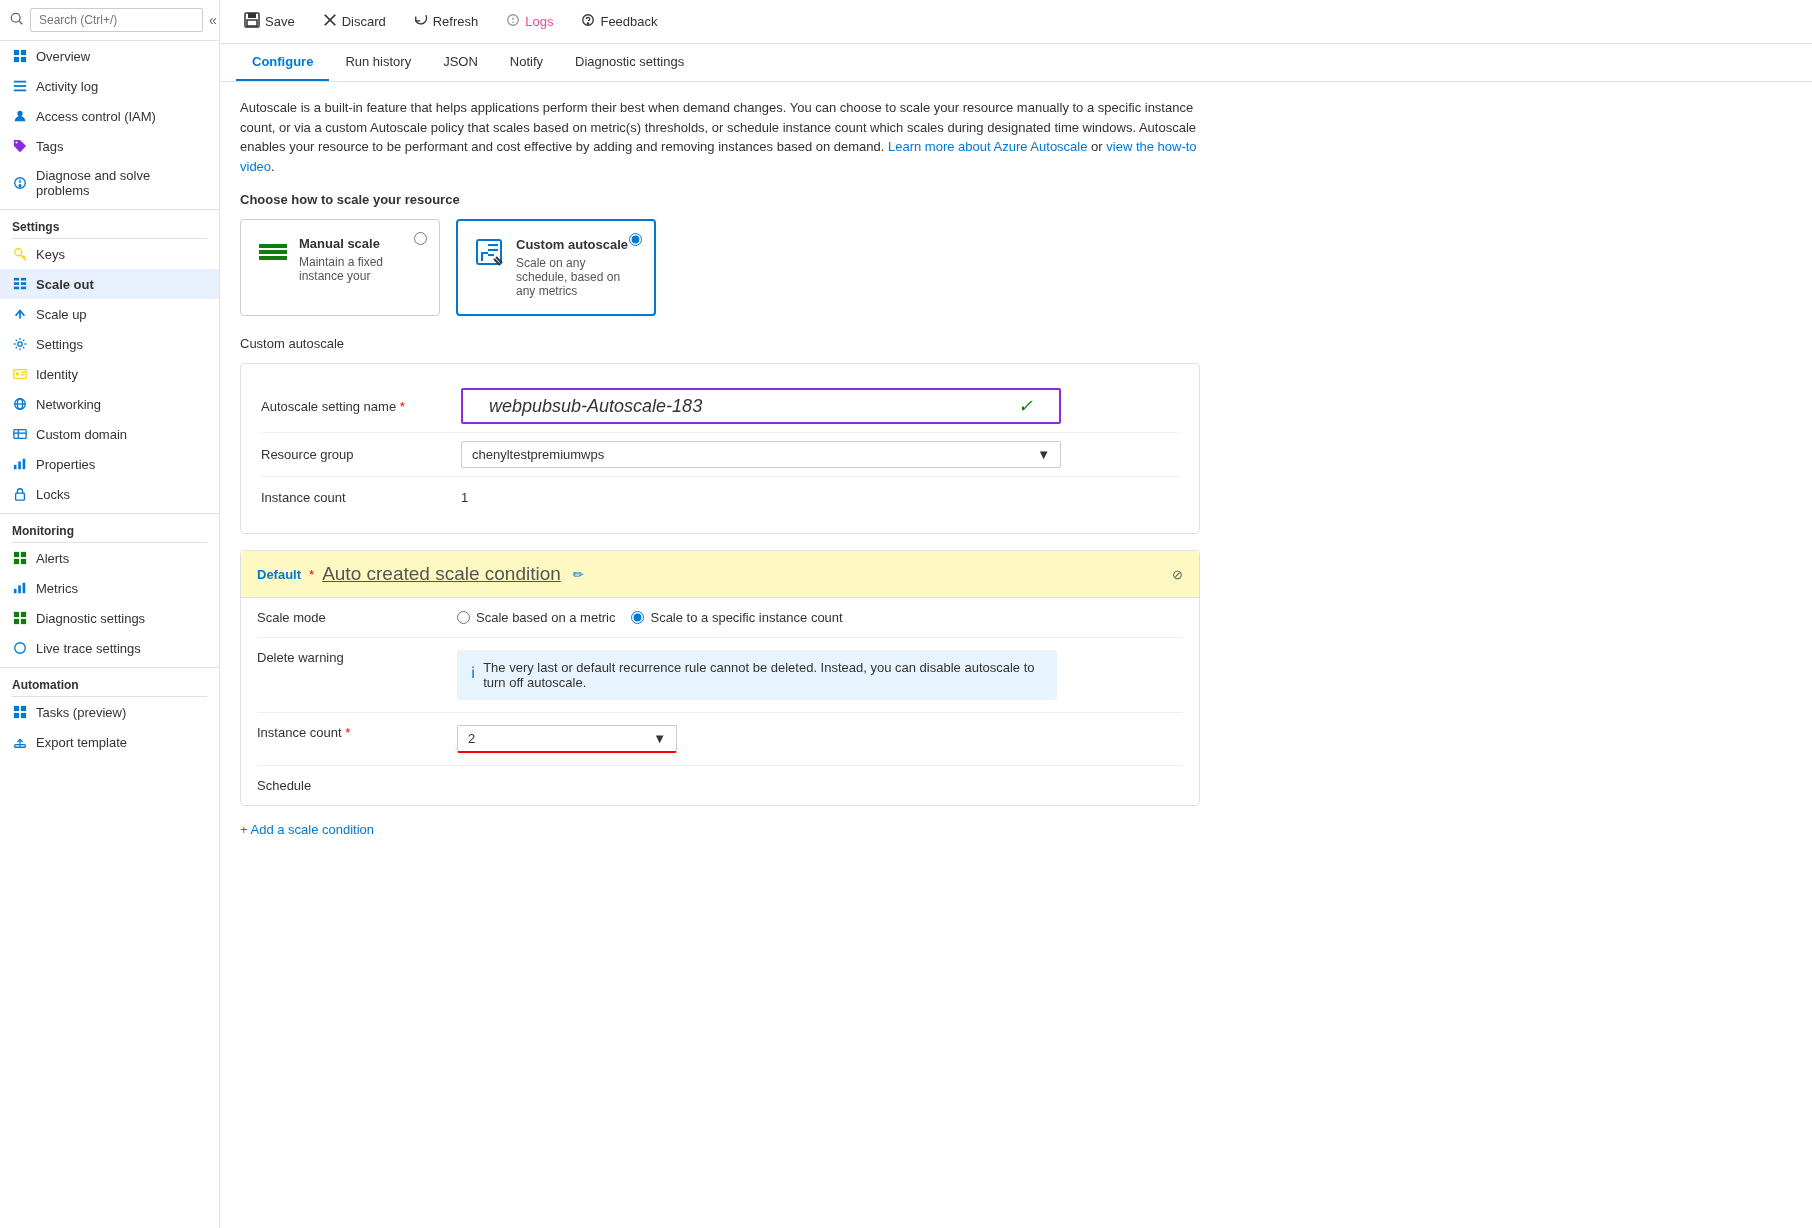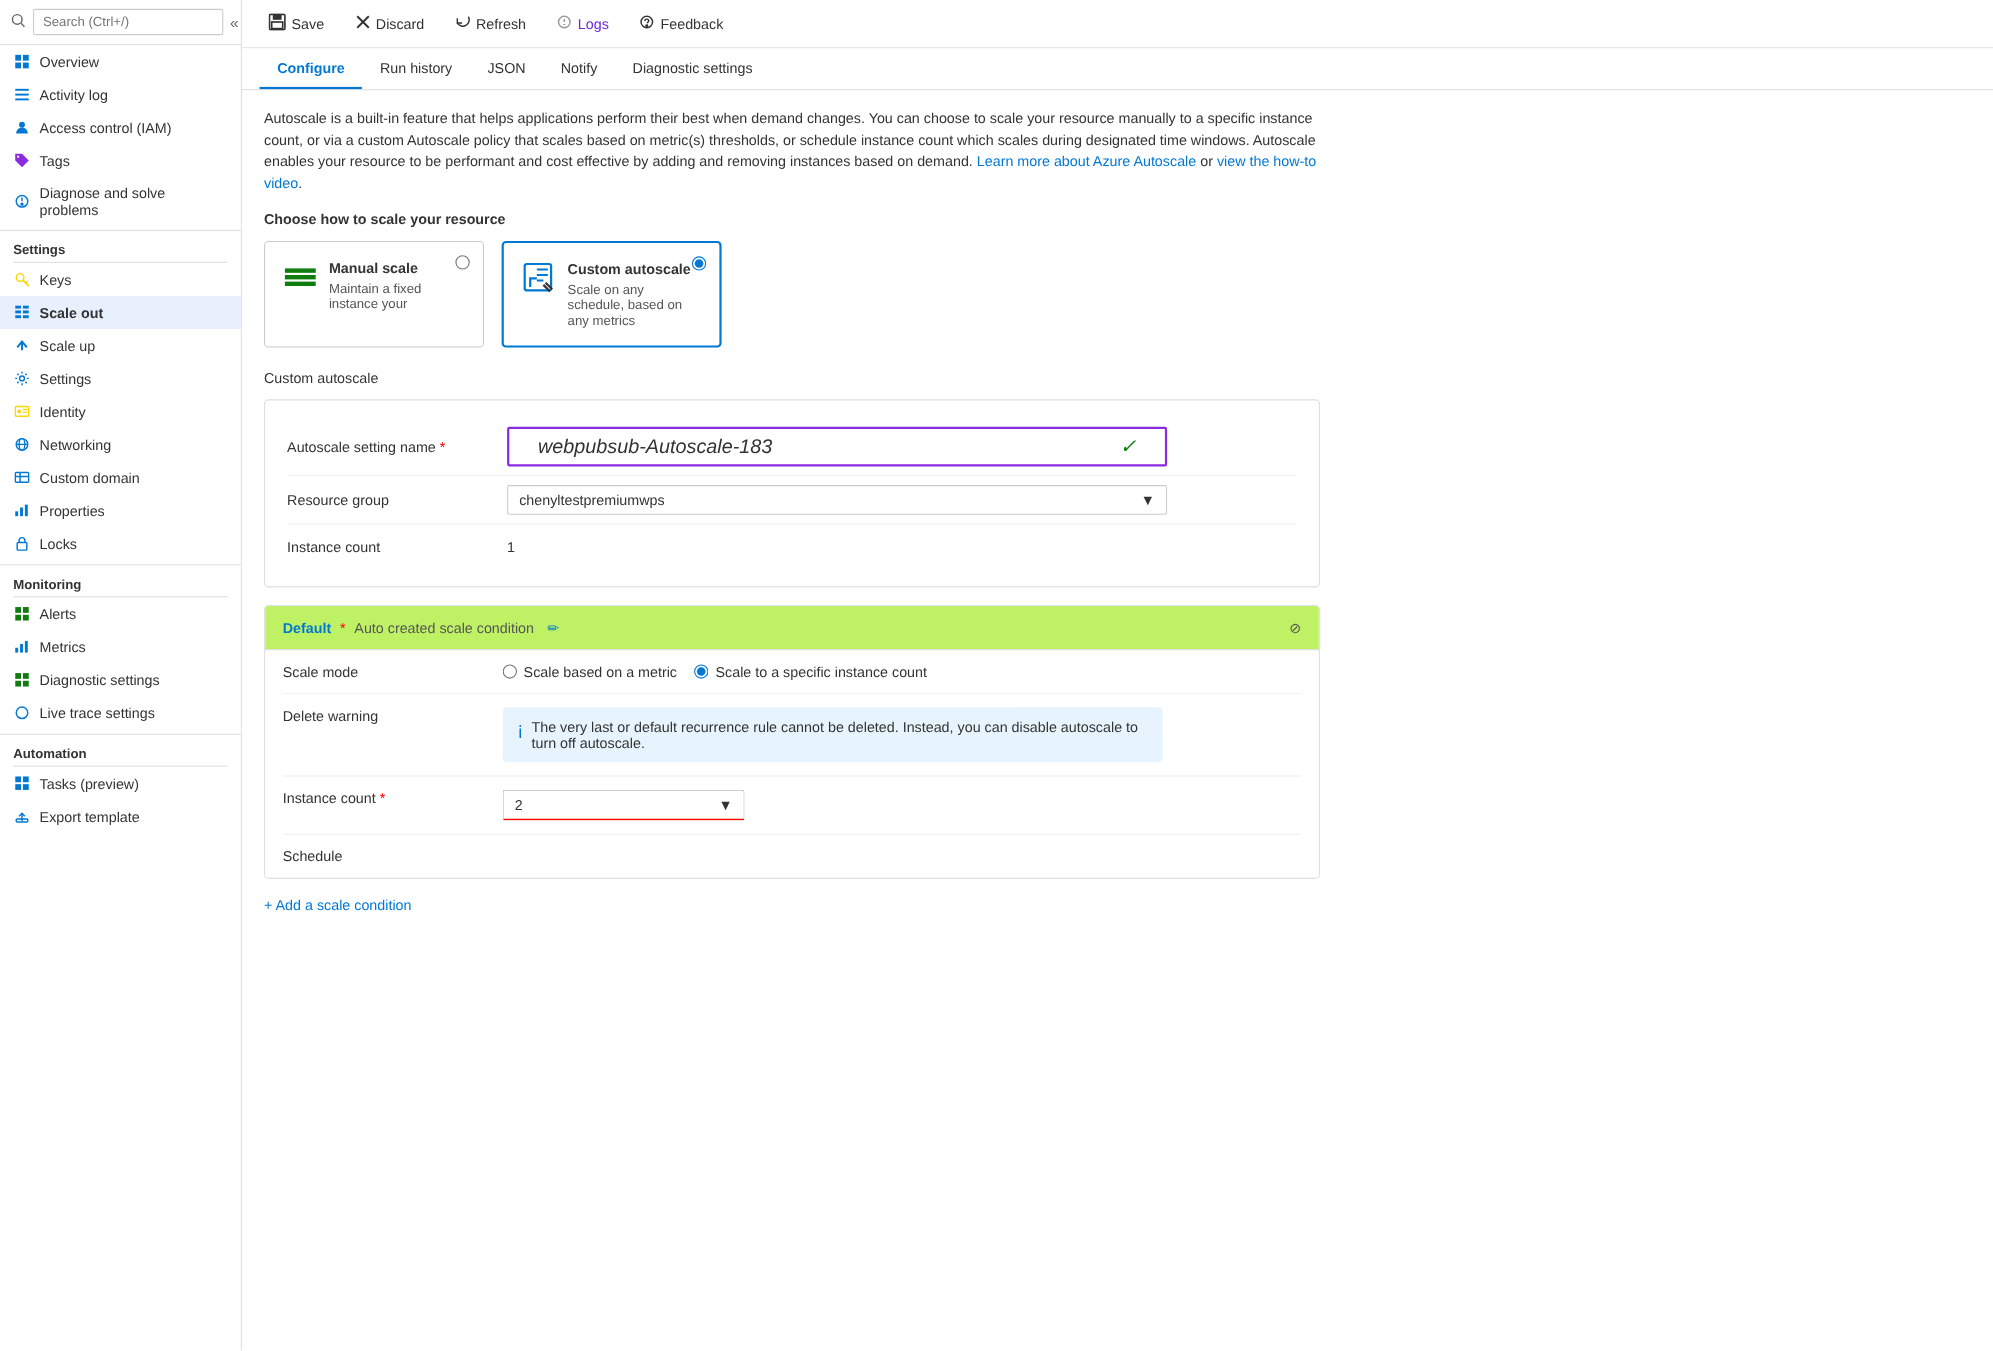--- a/index.html
+++ b/index.html
@@ -48,23 +48,23 @@
     
     .form-section { border: 1px solid #e0e0e0; border-radius: 4px; padding: 16px 20px; max-width: 960px; margin-bottom: 16px; }
     .form-row { display: flex; align-items: center; padding: 8px 0; min-height: 40px; }
     .form-label { width: 200px; min-width: 200px; font-size: 13px; color: #333; }
     .form-value { flex: 1; font-size: 13px; }
     .form-input { border: 2px solid #8a2be2; border-radius: 2px; padding: 5px 26px; font-size: 18px; width: 100%; max-width: 600px; outline: none; display: flex; align-items: center; justify-content: space-between; font-style: italic; }
     .form-select { border: 1px solid #ccc; border-radius: 2px; padding: 5px 10px; font-size: 13px; width: 100%; max-width: 600px; display: flex; align-items: center; justify-content: space-between; cursor: pointer; background: #fff; }
 
     
     .condition-section { border: 1px solid #e0e0e0; border-radius: 4px; max-width: 960px; margin-bottom: 16px; overflow: hidden; }
-    .condition-header { padding: 12px 16px; background: #bef264; display: flex; align-items: center; gap: 8px; border-bottom: 1px solid #e0e0e0; }
+    .condition-header { padding: 12px 16px; background: #fef9c3; display: flex; align-items: center; gap: 8px; border-bottom: 1px solid #e0e0e0; }
     .condition-header .default-label { color: #0078d4; font-weight: 700; font-size: 13px; }
-    .condition-header .auto-label { font-size: 13px; color: #555; }
+    .condition-header .auto-label { font-size: 19px; color: #555; text-decoration: underline; }
     .condition-header .edit-icon { color: #0078d4; cursor: pointer; margin-left: 4px; }
     .condition-header .delete-icon { margin-left: auto; color: #555; cursor: pointer; }
     .condition-body { padding: 0 16px; }
     .condition-row { display: flex; align-items: flex-start; padding: 12px 0; border-bottom: 1px solid #f0f0f0; }
     .condition-row:last-child { border-bottom: none; }
 
     .info-box { background: #e8f4fd; border: none; border-radius: 4px; padding: 10px 14px; display: flex; align-items: flex-start; gap: 8px; font-size: 13px; color: #333; max-width: 600px; }
     .info-icon { color: #0078d4; font-size: 16px; flex-shrink: 0; margin-top: 1px; }
 
     .radio-group { display: flex; align-items: center; gap: 16px; }
@@ -342,21 +342,21 @@
       <span>Refresh</span>
     </button>
     <button class="toolbar-btn disabled">
       <span>
         <svg width="14" height="14" viewBox="0 0 16 16" fill="none" stroke="#999" stroke-width="1.5">
             <circle cx="8" cy="8" r="6"></circle>
             <line x1="8" y1="5" x2="8" y2="8"></line>
             <line x1="8" y1="10" x2="8" y2="11" stroke-width="2"></line>
           </svg>
       </span>
-      <span style="color:#6d28d9;">Logs</span>
+      <span style="color:#ec4899;">Logs</span>
     </button>
     <button class="toolbar-btn">
       <span>
         <svg width="14" height="14" viewBox="0 0 16 16" fill="none" stroke="#333" stroke-width="1.5">
             <circle cx="8" cy="8" r="6"></circle>
             <path d="M6 7c0-1.1.9-2 2-2s2 .9 2 2c0 1.1-1 1.5-2 2"></path>
             <circle cx="8" cy="12" r=".8" fill="#333"></circle>
           </svg>
       </span>
       <span>Feedback</span>

